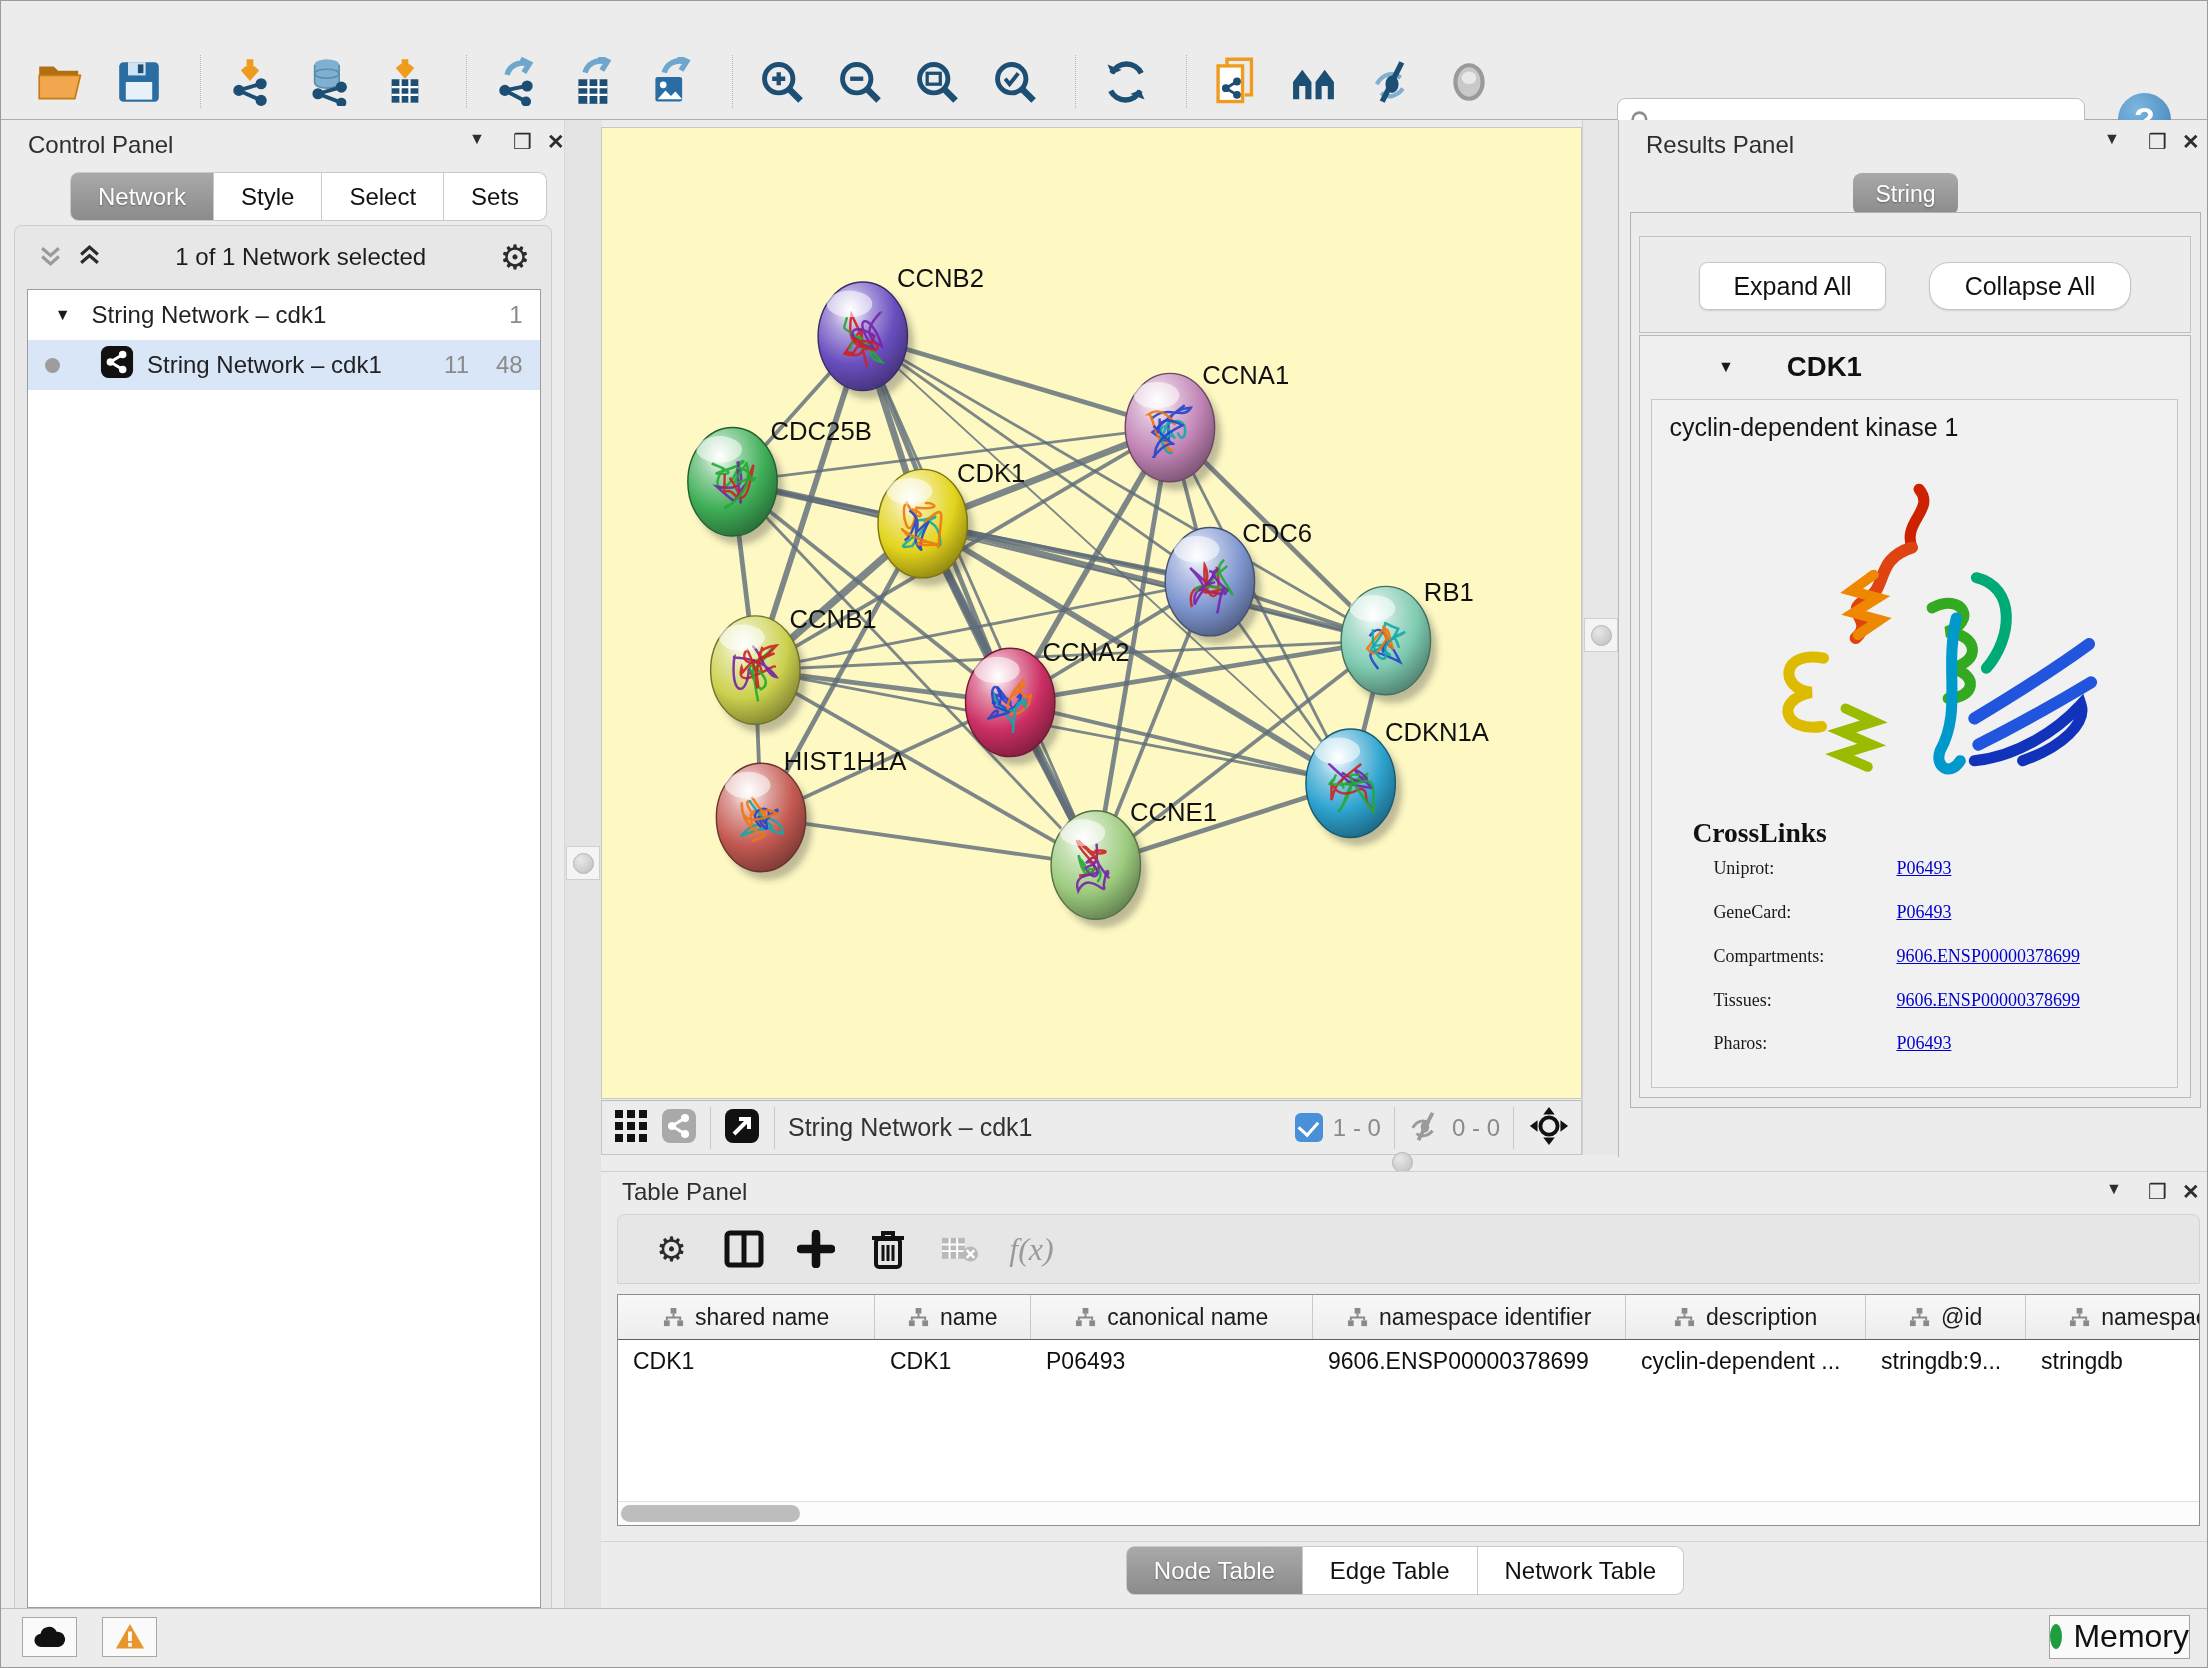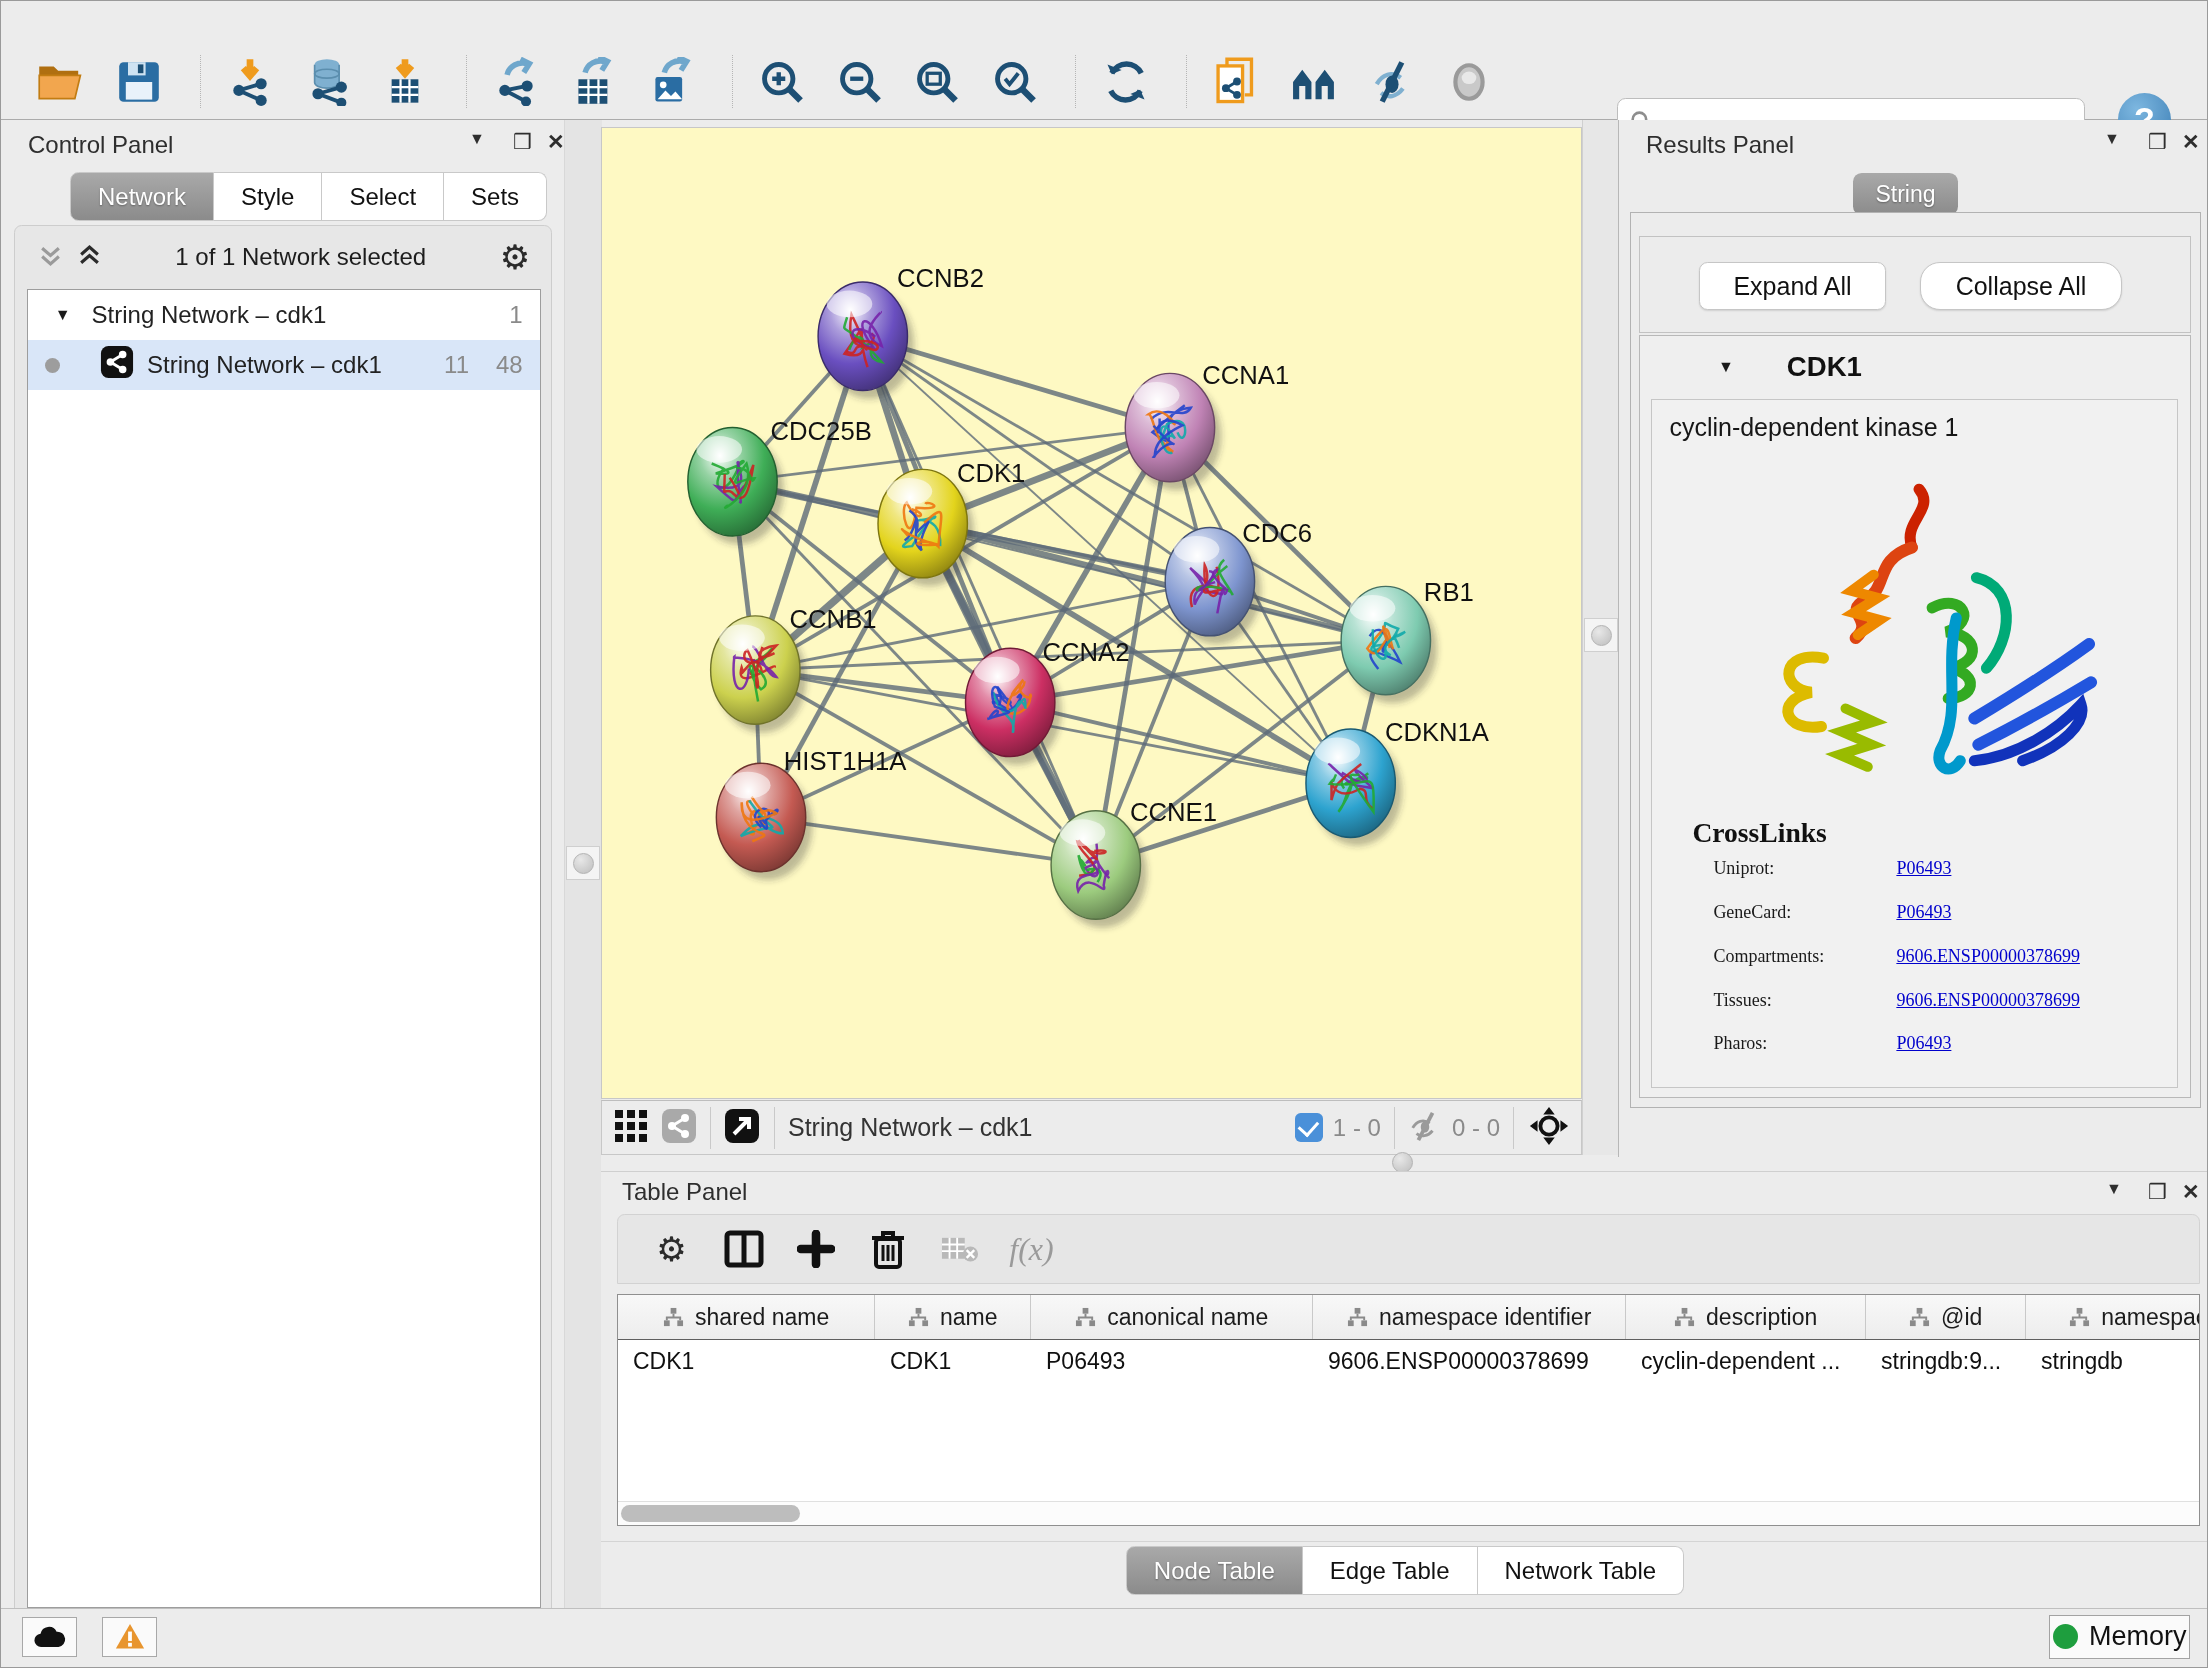--- a/index.html
+++ b/index.html
@@ -97,21 +97,21 @@
   .td-cell{font-size:23px;color:#101010;padding-left:15px;box-sizing:border-box;flex:0 0 auto;overflow:hidden;white-space:nowrap;}
   #tp-hscroll{position:absolute;left:0;bottom:0;width:100%;height:23px;background:#fcfcfc;border-top:1px solid #e0e0e0;}
   #tp-thumb{position:absolute;left:2.9px;top:2.9px;width:179px;height:17px;border-radius:8.6px;background:#bdbdbd;}
   #tp-tabs{position:absolute;left:0;top:369px;width:100%;height:57px;border-top:1px solid #d4d4d4;
     display:flex;align-items:center;justify-content:center;}
   
   #status-bar{left:0;top:1607px;width:2208px;height:61px;background:#ececec;border-top:1px solid #bfbfbf;box-sizing:border-box;}
   .sb-box{position:absolute;top:7.6px;width:55px;height:40px;background:#fafafa;border:1.9px solid #a8a8a8;
     display:flex;align-items:center;justify-content:center;box-sizing:border-box;}
   #memory-btn{position:absolute;right:19px;top:5.7px;width:141px;height:44px;background:#fafafa;border:1.9px solid #a3a3a3;
-    display:flex;align-items:center;justify-content:center;gap:11.4px;font-size:27px;color:#111;box-sizing:border-box;}
+    display:flex;align-items:center;justify-content:center;gap:11.4px;font-size:32px;color:#111;box-sizing:border-box;}
   #memory-dot{width:25px;height:25px;border-radius:50%;background:#1e9e3e;}
   .gear{font-size:34px;color:#2b2b2b;line-height:1;}
   .exp-tri{font-size:16px;color:#1a1a1a;}
   .fx{font-family:"Liberation Serif",serif;font-style:italic;font-size:32px;color:#9a9a9a;}
 </style>
 </head>
 <body>
 
 <div id="app">
 
@@ -622,21 +622,21 @@
 
   <div class="abs" id="results-panel">
     <div class="panel-head">Results Panel</div>
     <span class="panel-ctl" style="left:485px;font-size:16px;">▼</span>
     <span class="panel-ctl" style="left:529px">❒</span>
     <span class="panel-ctl" style="left:563px;font-weight:bold">✕</span>
     <div id="rp-tab">String</div>
     <div id="rp-outer">
       <div id="rp-btnbox">
         <span class="rp-btn" style="left:59px;width:185px;">Expand All</span>
-        <span class="rp-btn" style="left:280px;width:200px;border-radius:20px;">Collapse All</span>
+        <span class="rp-btn" style="left:289px;width:200px;border-radius:20px;">Collapse All</span>
       </div>
       <div id="rp-gene-box">
         <div id="rp-gene-head">
           <span class="exp-tri" style="margin-left:78px">▼</span>
           <span id="rp-gene-name" style="margin-left:53px">CDK1</span>
         </div>
         <div id="rp-inner">
           <div id="rp-desc">cyclin-dependent kinase 1</div>
           <svg id="rp-structure" width="390" height="342" viewBox="0 0 380 340">
             <g fill="none" stroke-linecap="round">

